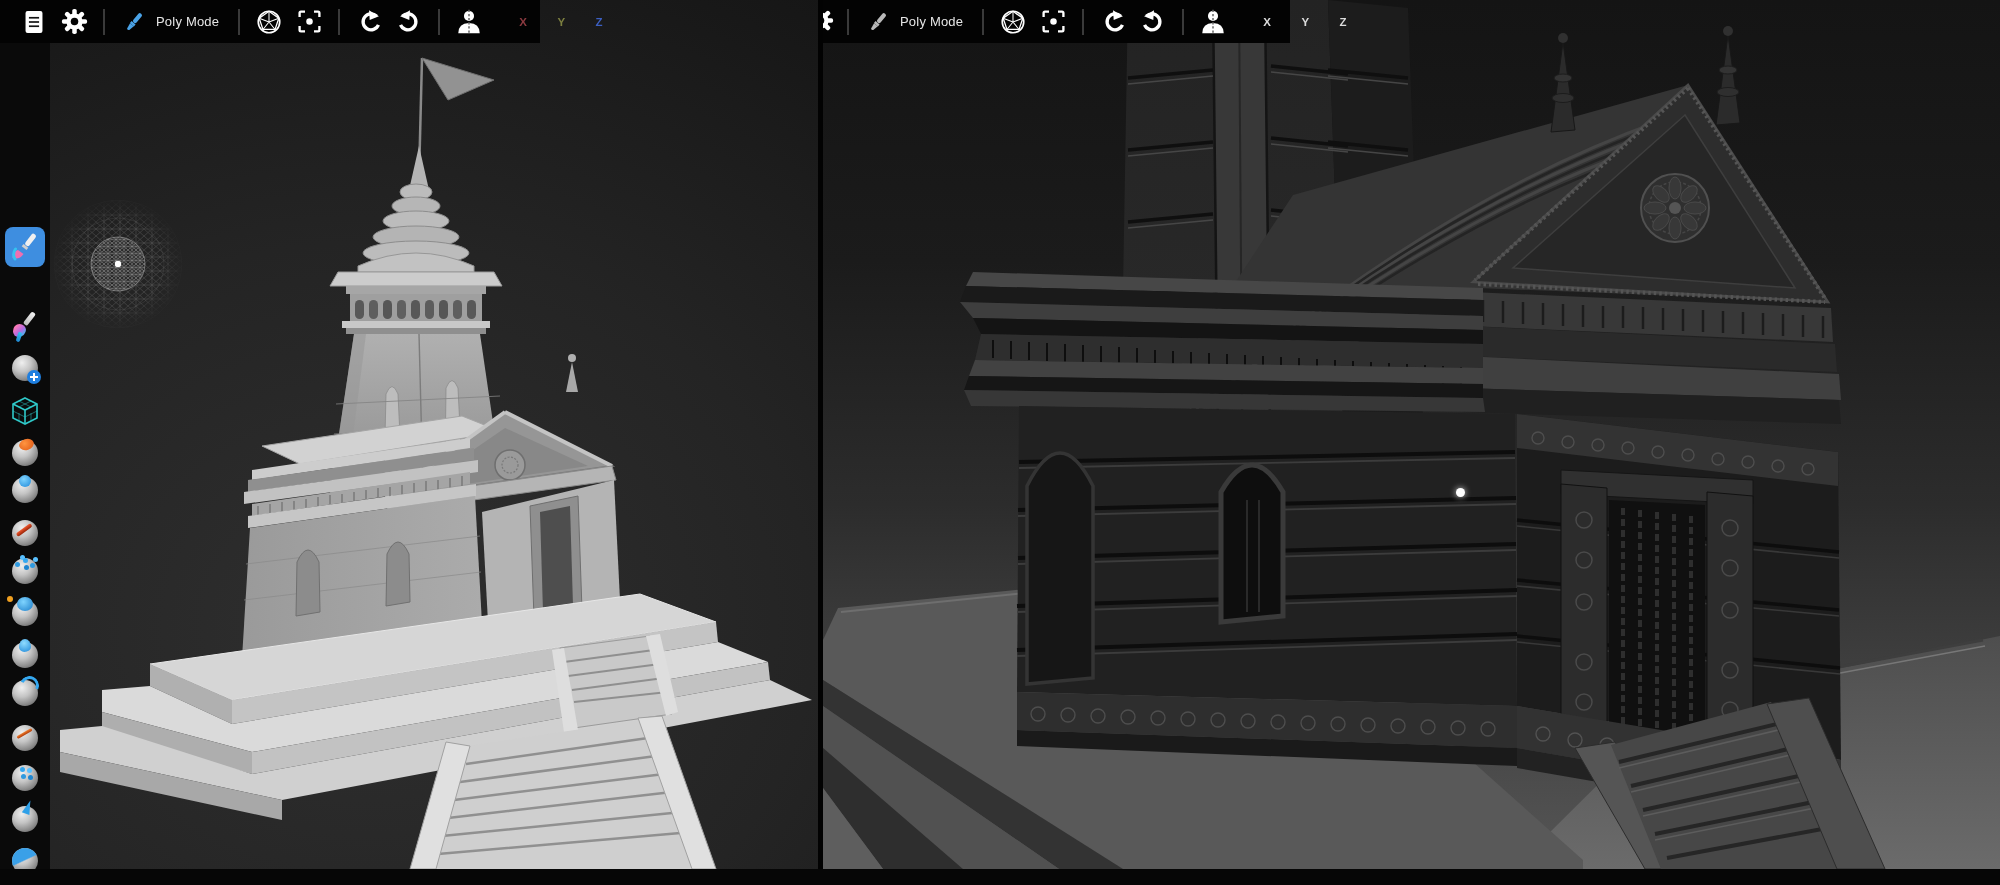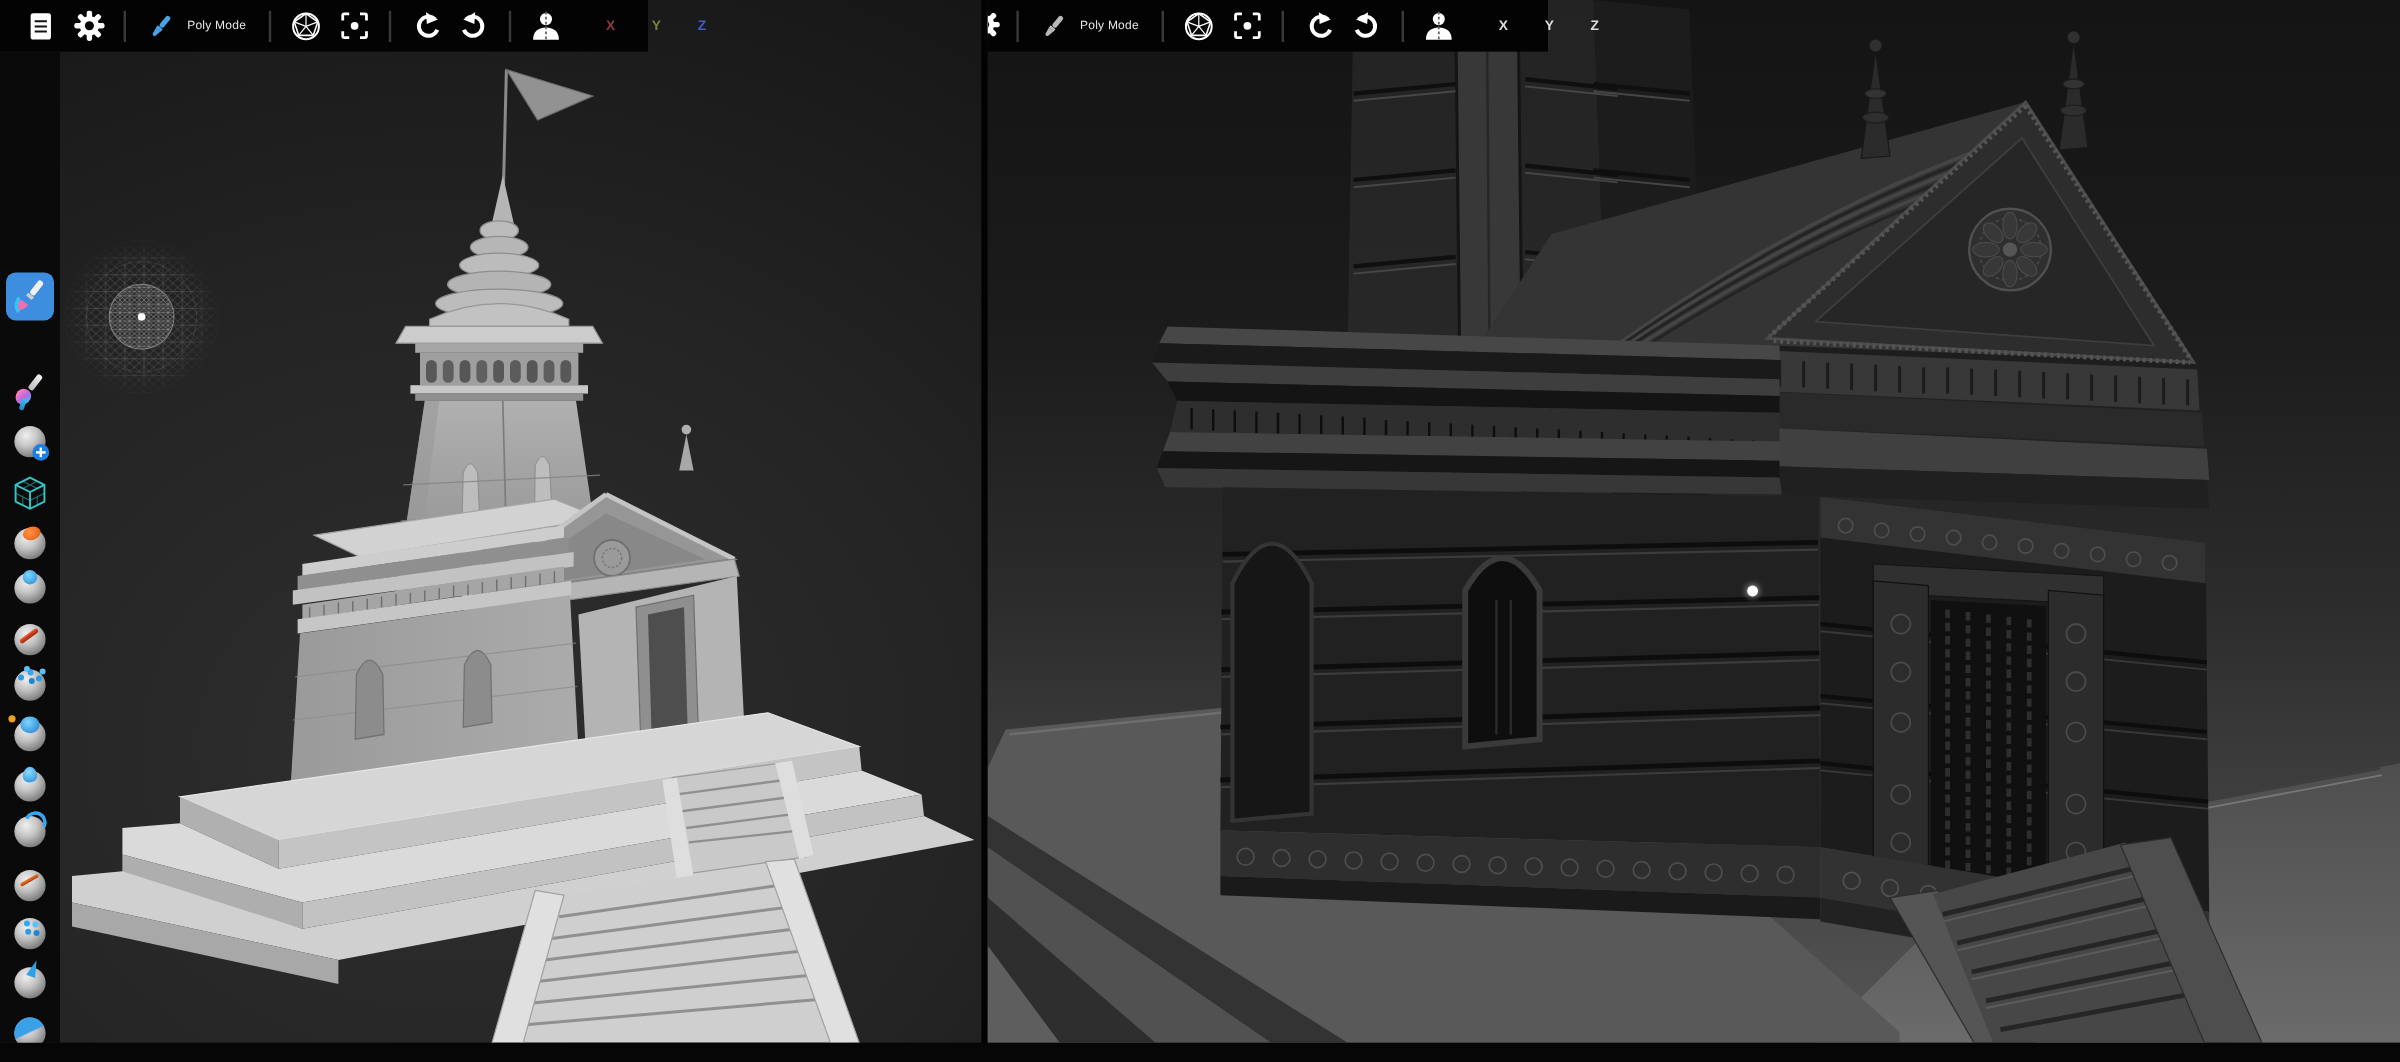--- a/index.html
+++ b/index.html
@@ -10,21 +10,21 @@
   .vp-right{left:823px;width:1177px;background:linear-gradient(180deg,#141414 0%,#1b1b1b 30%,#2c2c2c 58%,#4a4a4a 88%,#565656 100%);}
   .vsplit{position:absolute;left:818px;top:0;width:5px;height:869px;background:#020202;}
   .bottom-strip{position:absolute;left:0;top:869px;width:2000px;height:16px;background:#060606;}
   .scene{position:absolute;left:0;top:0;}
   
   .toolbar{position:absolute;top:0;height:43px;background:#030303;display:flex;align-items:center;z-index:30;}
   .tb-left{left:0;width:540px;padding-left:14px;box-sizing:border-box;}
   .tb-right{left:0;width:467px;padding-left:0;box-sizing:border-box;}
   .tbtn{display:flex;align-items:center;justify-content:center;width:30px;height:30px;margin:0 5px;cursor:pointer;flex:0 0 auto;}
   .tsep{width:2px;height:26px;background:#3a3a3a;margin:0 9px;flex:0 0 auto;}
-  .tlabel{color:#e6e6e6;font-size:10px;letter-spacing:.2px;margin:0 10px 0 2px;white-space:nowrap;}
+  .tlabel{color:#e6e6e6;font-size:13px;letter-spacing:.2px;margin:0 10px 0 2px;white-space:nowrap;}
   .axis{font-size:11.5px;font-weight:bold;margin-left:30px;letter-spacing:.5px;}
   .half-gear{width:13px;height:30px;overflow:hidden;position:relative;margin-right:2px;flex:0 0 auto;}
   .half-gear svg{position:absolute;left:-16px;top:0;}
   
   .sidebar{position:absolute;left:0;top:43px;width:50px;height:826px;background:#0a0a0a;z-index:20;}
   .tool{position:absolute;left:5px;width:40px;height:40px;cursor:pointer;}
   .tool.sel{background:#3e8ee0;border-radius:8px;}
   .ball{position:absolute;left:7px;top:7px;width:26px;height:26px;border-radius:50%;
         background:radial-gradient(circle at 38% 30%, #efefef 0%, #c4c4c4 38%, #8d8d8d 68%, #525252 96%);}
   .acc{position:absolute;}

